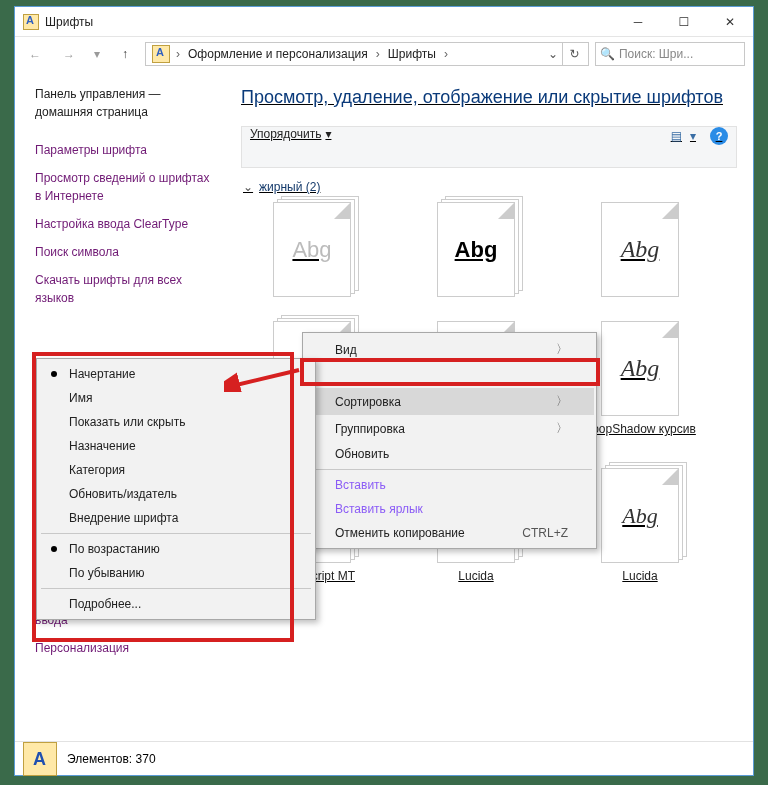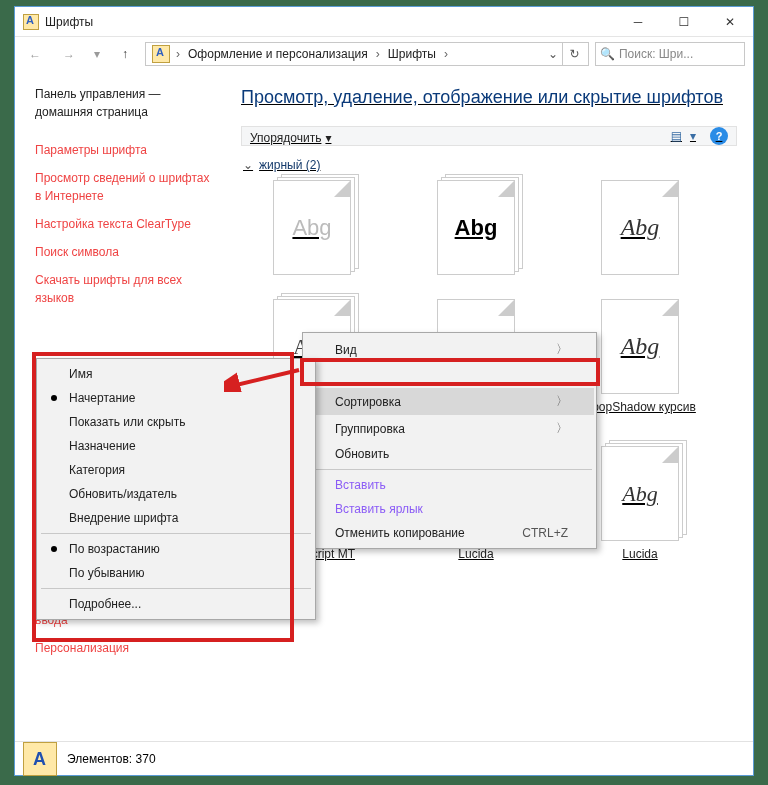--- a/index.html
+++ b/index.html
@@ -17,27 +17,27 @@
 .crumbar{flex:1;height:24px;border:1px solid #c8c8c8;display:flex;align-items:center;padding:0 2px;overflow:hidden;}
 .crumbar .foldericon{width:18px;height:18px;margin:0 4px;background:#ffe9a8;border:1px solid #c0a040;position:relative;}
 .crumbar .foldericon::after{content:"A";position:absolute;left:3px;top:0;font-size:11px;color:#3060c0;font-weight:bold;}
 .crumb{padding:0 6px;color:#222;white-space:nowrap;}
 .crumbsep{color:#666;padding:0 2px;}
 .crumbdropdown{margin-left:auto;color:#555;padding:0 4px;}
 .refreshbtn{width:24px;height:24px;border-left:1px solid #c8c8c8;display:flex;align-items:center;justify-content:center;color:#555;}
 .searchbox{width:150px;height:24px;border:1px solid #c8c8c8;display:flex;align-items:center;padding:0 4px;color:#888;gap:4px;}
 .body{display:flex;height:calc(100% - 30px - 34px - 34px);}
 .sidebar{width:210px;padding:14px 8px 8px 20px;color:#0066cc;line-height:18px;}
-.sidebar a{color:#ef4444;text-decoration:none;display:block;margin-bottom:10px;cursor:pointer;}
+.sidebar a{color:#701a75;text-decoration:none;display:block;margin-bottom:10px;cursor:pointer;}
 .sidebar .plain{color:#222;}
 .sidebar .section{margin-top:260px;}
 .sidebar .seealsohdr{color:#888;margin-bottom:8px;}
 .content{flex:1;padding:16px 16px 0 16px;display:flex;flex-direction:column;text-decoration:underline;}
 .content h1{font-size:18px;color:#0a3a7a;font-weight:normal;margin-bottom:18px;}
-.toolbar{height:20px;background:#f5f6f7;border:1px solid #e2e2e2;display:flex;align-items:flex-end;padding:0 8px;}
+.toolbar{height:42px;background:#f5f6f7;border:1px solid #e2e2e2;display:flex;align-items:flex-start;padding:0 8px;}
 .orgbtn{display:flex;align-items:center;gap:4px;color:#222;}
 .toolbar .spacer{flex:1;}
 .viewbtns{display:flex;align-items:center;gap:8px;}
 .viewbtn{color:#3a6ea5;}
 .helpbtn{width:18px;height:18px;border-radius:50%;background:#2b8ce6;color:#fff;display:flex;align-items:center;justify-content:center;font-weight:bold;font-size:11px;margin-left:6px;}
 .grouphdr{margin:12px 0 8px 2px;color:#143a6b;display:flex;align-items:center;gap:6px;}
 .grouphdr .chev{color:#555;}
 .fontgrid{display:flex;flex-wrap:wrap;gap:18px 34px;padding-left:6px;}
 .fontitem{width:130px;display:flex;flex-direction:column;align-items:center;gap:6px;}
 .fontthumb{width:78px;height:95px;border:1px solid #ccc;background:#fff;position:relative;box-shadow:4px -3px 0 -1px #fff,4px -3px 0 0 #ccc,8px -6px 0 -1px #fff,8px -6px 0 0 #ccc;display:flex;align-items:center;justify-content:center;}
@@ -102,21 +102,21 @@
       <span>Поиск: Шри...</span>
     </div>
   </div>
 
   <div class="body">
     <div class="sidebar">
       <a class="plain"><span>Панель управления —</span><br><span>домашняя страница</span></a>
       <div style="height:10px"></div>
       <a>Параметры шрифта</a>
       <a>Просмотр сведений о шрифтах в Интернете</a>
-      <a>Настройка текста ClearType</a>
+      <a>Настройка ввода ClearType</a>
       <a>Поиск символа</a>
       <a>Скачать шрифты для всех языков</a>
       <div class="section">
         <div class="seealsohdr">См. также</div>
         <a>Языки и службы текстового ввода</a>
         <a>Персонализация</a>
       </div>
     </div>
 
     <div class="content">
@@ -235,25 +235,25 @@
       <span>Вставить ярлык</span>
     </div>
   <div class="ctxitem">
       <span>Отменить копирование</span>
       <span class="shortcut">CTRL+Z</span>
     </div>
 </div>
 
 <div class="ctxmenu sortmenu">
   <div class="ctxitem">
-      <span>Имя</span>
-    </div>
-  <div class="ctxitem">
       <span class="submarker"></span>
       <span>Начертание</span>
+    </div>
+  <div class="ctxitem">
+      <span>Имя</span>
     </div>
   <div class="ctxitem">
       <span>Показать или скрыть</span>
     </div>
   <div class="ctxitem">
       <span>Назначение</span>
     </div>
   <div class="ctxitem">
       <span>Категория</span>
     </div>

